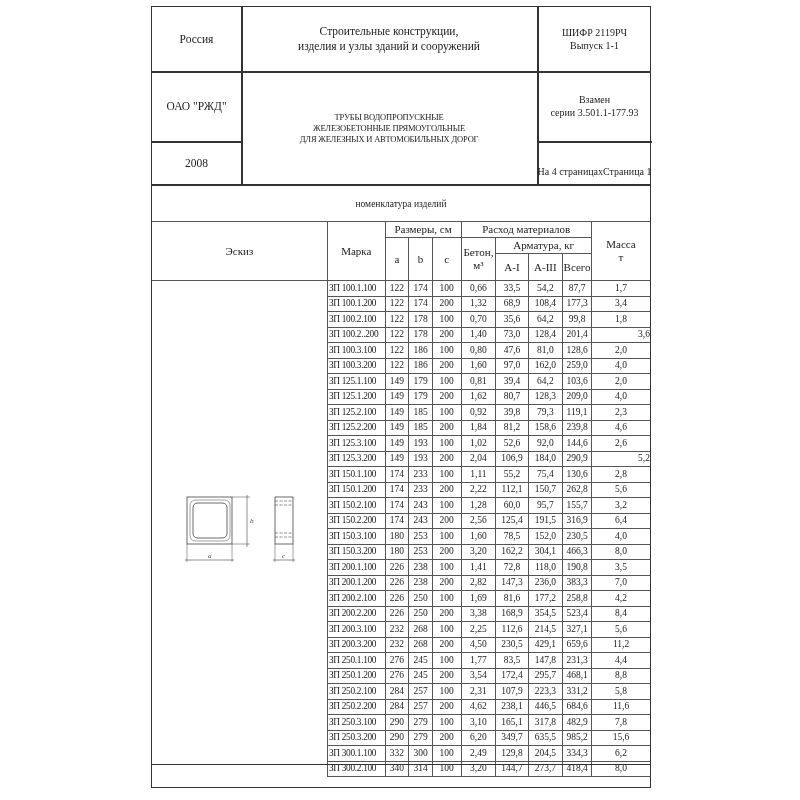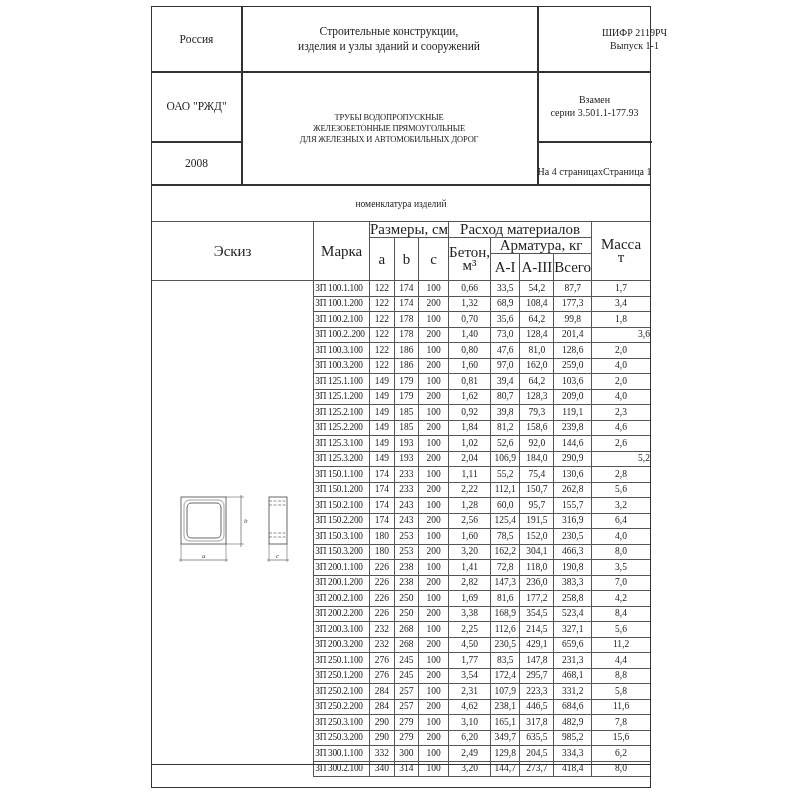--- a/index.html
+++ b/index.html
@@ -14,21 +14,21 @@
   .hline { position:absolute; background:#333; height:1.5px; }
   .t11 { font-size:11.5px; line-height:15px; }
   .t10 { font-size:10px; line-height:13px; }
   .t8 { font-size:8.5px; line-height:11px; letter-spacing:-0.2px; }
   .nom { position:absolute; left:0; top:178px; width:100%; height:37px;
          display:flex; align-items:center; justify-content:center; font-size:9.5px; }
   table.spec { position:absolute; left:0; top:214px; border-collapse:collapse;
                font-size:9.5px; table-layout:fixed; }
   table.spec td, table.spec th { border:1px solid #555; padding:0; text-align:center;
                font-weight:normal; height:14.5px; line-height:13px; white-space:nowrap; overflow:hidden; }
-  table.spec th { font-size:15px; }
+  table.spec th { font-size:11px; }
   table.spec td.mark { text-align:left; padding-left:1px; font-size:9.3px; letter-spacing:-0.3px; }
   table.spec td.sketch { border-left:none; border-bottom:none; vertical-align:middle; position:relative; }
   .foot { position:absolute; left:0; bottom:0; width:100%; height:22px; border-top:1.5px solid #333; }
   svg.draw { display:block; margin:0 auto; }
 </style>
 </head>
 <body>
 
 <div class="sheet">
 
@@ -38,21 +38,21 @@
     <div class="hline" style="left:0; top:64px; width:100%;"></div>
     <div class="hline" style="left:0; top:134px; width:89px;"></div>
     <div class="hline" style="left:385px; top:134px; width:115px;"></div>
     <div class="hline" style="left:0; top:177px; width:100%;"></div>
 
     <div class="cell t11" style="left:89px; top:0; width:296px; height:64px; flex-direction:column;">
       <span>Строительные конструкции,</span>
       <span>изделия и узлы зданий и сооружений</span>
     </div>
     <div class="cell t11" style="left:0; top:0; width:89px; height:64px;">Россия</div>
-    <div class="cell t10" style="left:385px; top:0; width:115px; height:64px; flex-direction:column;margin-left:40px;">
+    <div class="cell t10" style="left:385px; top:0; width:115px; height:64px; flex-direction:column;">
       <span>ШИФР 2119РЧ</span>
       <span>Выпуск 1-1</span>
     </div>
 
     <div class="cell t11" style="left:0; top:64px; width:89px; height:70px;">ОАО "РЖД"</div>
     <div class="cell t8" style="left:89px; top:64px; width:296px; height:114px; flex-direction:column;">
       <span>ТРУБЫ ВОДОПРОПУСКНЫЕ</span>
       <span>ЖЕЛЕЗОБЕТОННЫЕ ПРЯМОУГОЛЬНЫЕ</span>
       <span>ДЛЯ ЖЕЛЕЗНЫХ И АВТОМОБИЛЬНЫХ ДОРОГ</span>
     </div>

